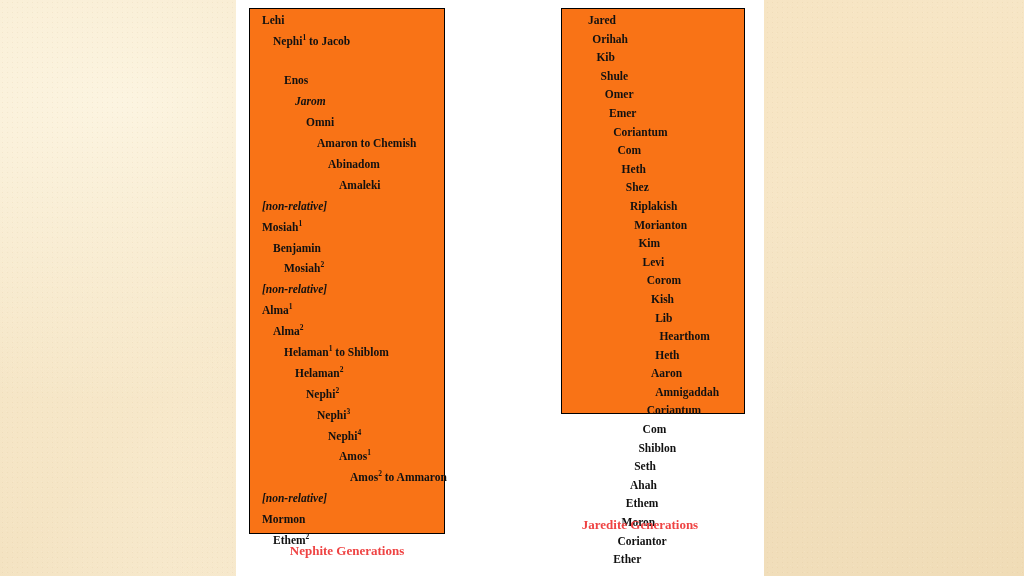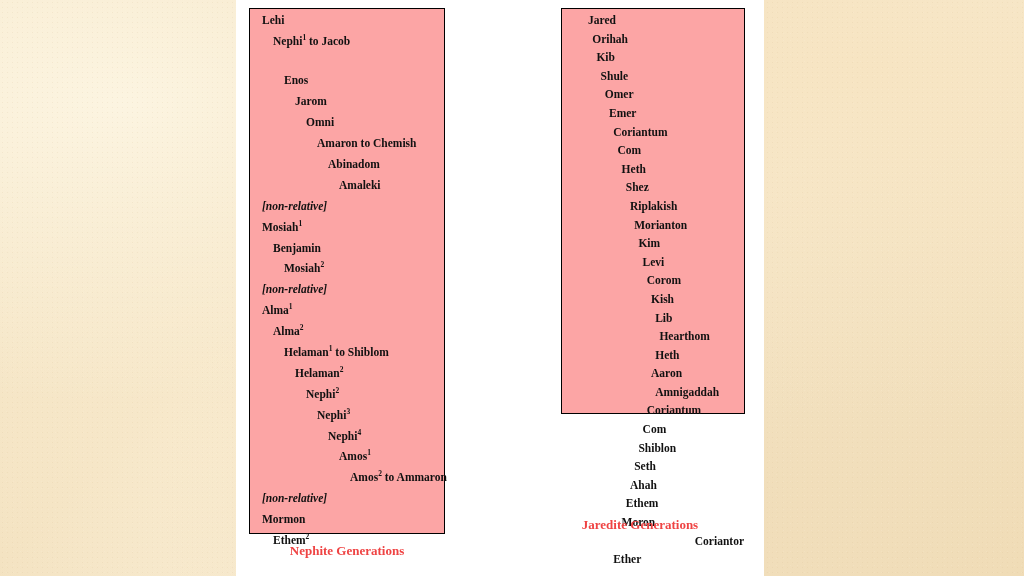--- a/index.html
+++ b/index.html
@@ -40,21 +40,21 @@
     left: 236px;
     top: 0;
     width: 528px;
     height: 576px;
     background: #ffffff;
   }
   .chart {
     position: absolute;
     box-sizing: border-box;
     border: 1px solid #000;
-    background: #fca5a5;
+    background: #f97316;
   }
   #chart-nephite {
     left: 13px;
     top: 8px;
     width: 196px;
     height: 526px;
   }
   #chart-jaredite {
     left: 325px;
     top: 8px;
@@ -112,21 +112,21 @@
   <div id="noise"></div>
 </div>
 
 <div id="slide">
 
   <div class="chart" id="chart-nephite">
     <ul class="gen-list" id="list-nephite">
         <li class="gen-item" style="padding-left: 12px;"><span>Lehi</span></li>
         <li class="gen-item" style="padding-left: 23px;"><span>Nephi</span><sup>1</sup><span> to Jacob</span></li>
         <li class="gen-item" style="padding-left: 34px; margin-top: 28px;"><span>Enos</span></li>
-        <li class="gen-item" style="padding-left: 45px;"><span>Jarom</span></li>
+        <li class="gen-item" style="padding-left: 45px; font-style: italic;"><span>Jarom</span></li>
         <li class="gen-item" style="padding-left: 56px;"><span>Omni</span></li>
         <li class="gen-item" style="padding-left: 67px;"><span>Amaron to Chemish</span></li>
         <li class="gen-item" style="padding-left: 78px;"><span>Abinadom</span></li>
         <li class="gen-item" style="padding-left: 89px;"><span>Amaleki</span></li>
         <li class="gen-item non-relative" style="padding-left: 12px;"><span>[non-relative]</span></li>
         <li class="gen-item" style="padding-left: 12px;"><span>Mosiah</span><sup>1</sup></li>
         <li class="gen-item" style="padding-left: 23px;"><span>Benjamin</span></li>
         <li class="gen-item" style="padding-left: 34px;"><span>Mosiah</span><sup>2</sup></li>
         <li class="gen-item non-relative" style="padding-left: 12px;"><span>[non-relative]</span></li>
         <li class="gen-item" style="padding-left: 12px;"><span>Alma</span><sup>1</sup></li>
@@ -168,19 +168,19 @@
         <li class="gen-item" style="padding-left: 93.2px;"><span>Heth</span></li>
         <li class="gen-item" style="padding-left: 89px;"><span>Aaron</span></li>
         <li class="gen-item" style="padding-left: 93.2px;"><span>Amnigaddah</span></li>
         <li class="gen-item" style="padding-left: 84.8px;"><span>Coriantum</span></li>
         <li class="gen-item" style="padding-left: 80.6px;"><span>Com</span></li>
         <li class="gen-item" style="padding-left: 76.4px;"><span>Shiblon</span></li>
         <li class="gen-item" style="padding-left: 72.2px;"><span>Seth</span></li>
         <li class="gen-item" style="padding-left: 68px;"><span>Ahah</span></li>
         <li class="gen-item" style="padding-left: 63.8px;"><span>Ethem</span></li>
         <li class="gen-item" style="padding-left: 59.6px;"><span>Moron</span></li>
-        <li class="gen-item" style="padding-left: 55.4px; text-align: right;"><span>Coriantor</span></li>
+        <li class="gen-item" style="padding-left: 55.4px;"><span>Coriantor</span></li>
         <li class="gen-item" style="padding-left: 51.2px;"><span>Ether</span></li>
       </ul>
   </div>
   <div class="caption" id="caption-jaredite">Jaredite Generations</div>
 
 </div>
 
 </body></html>

